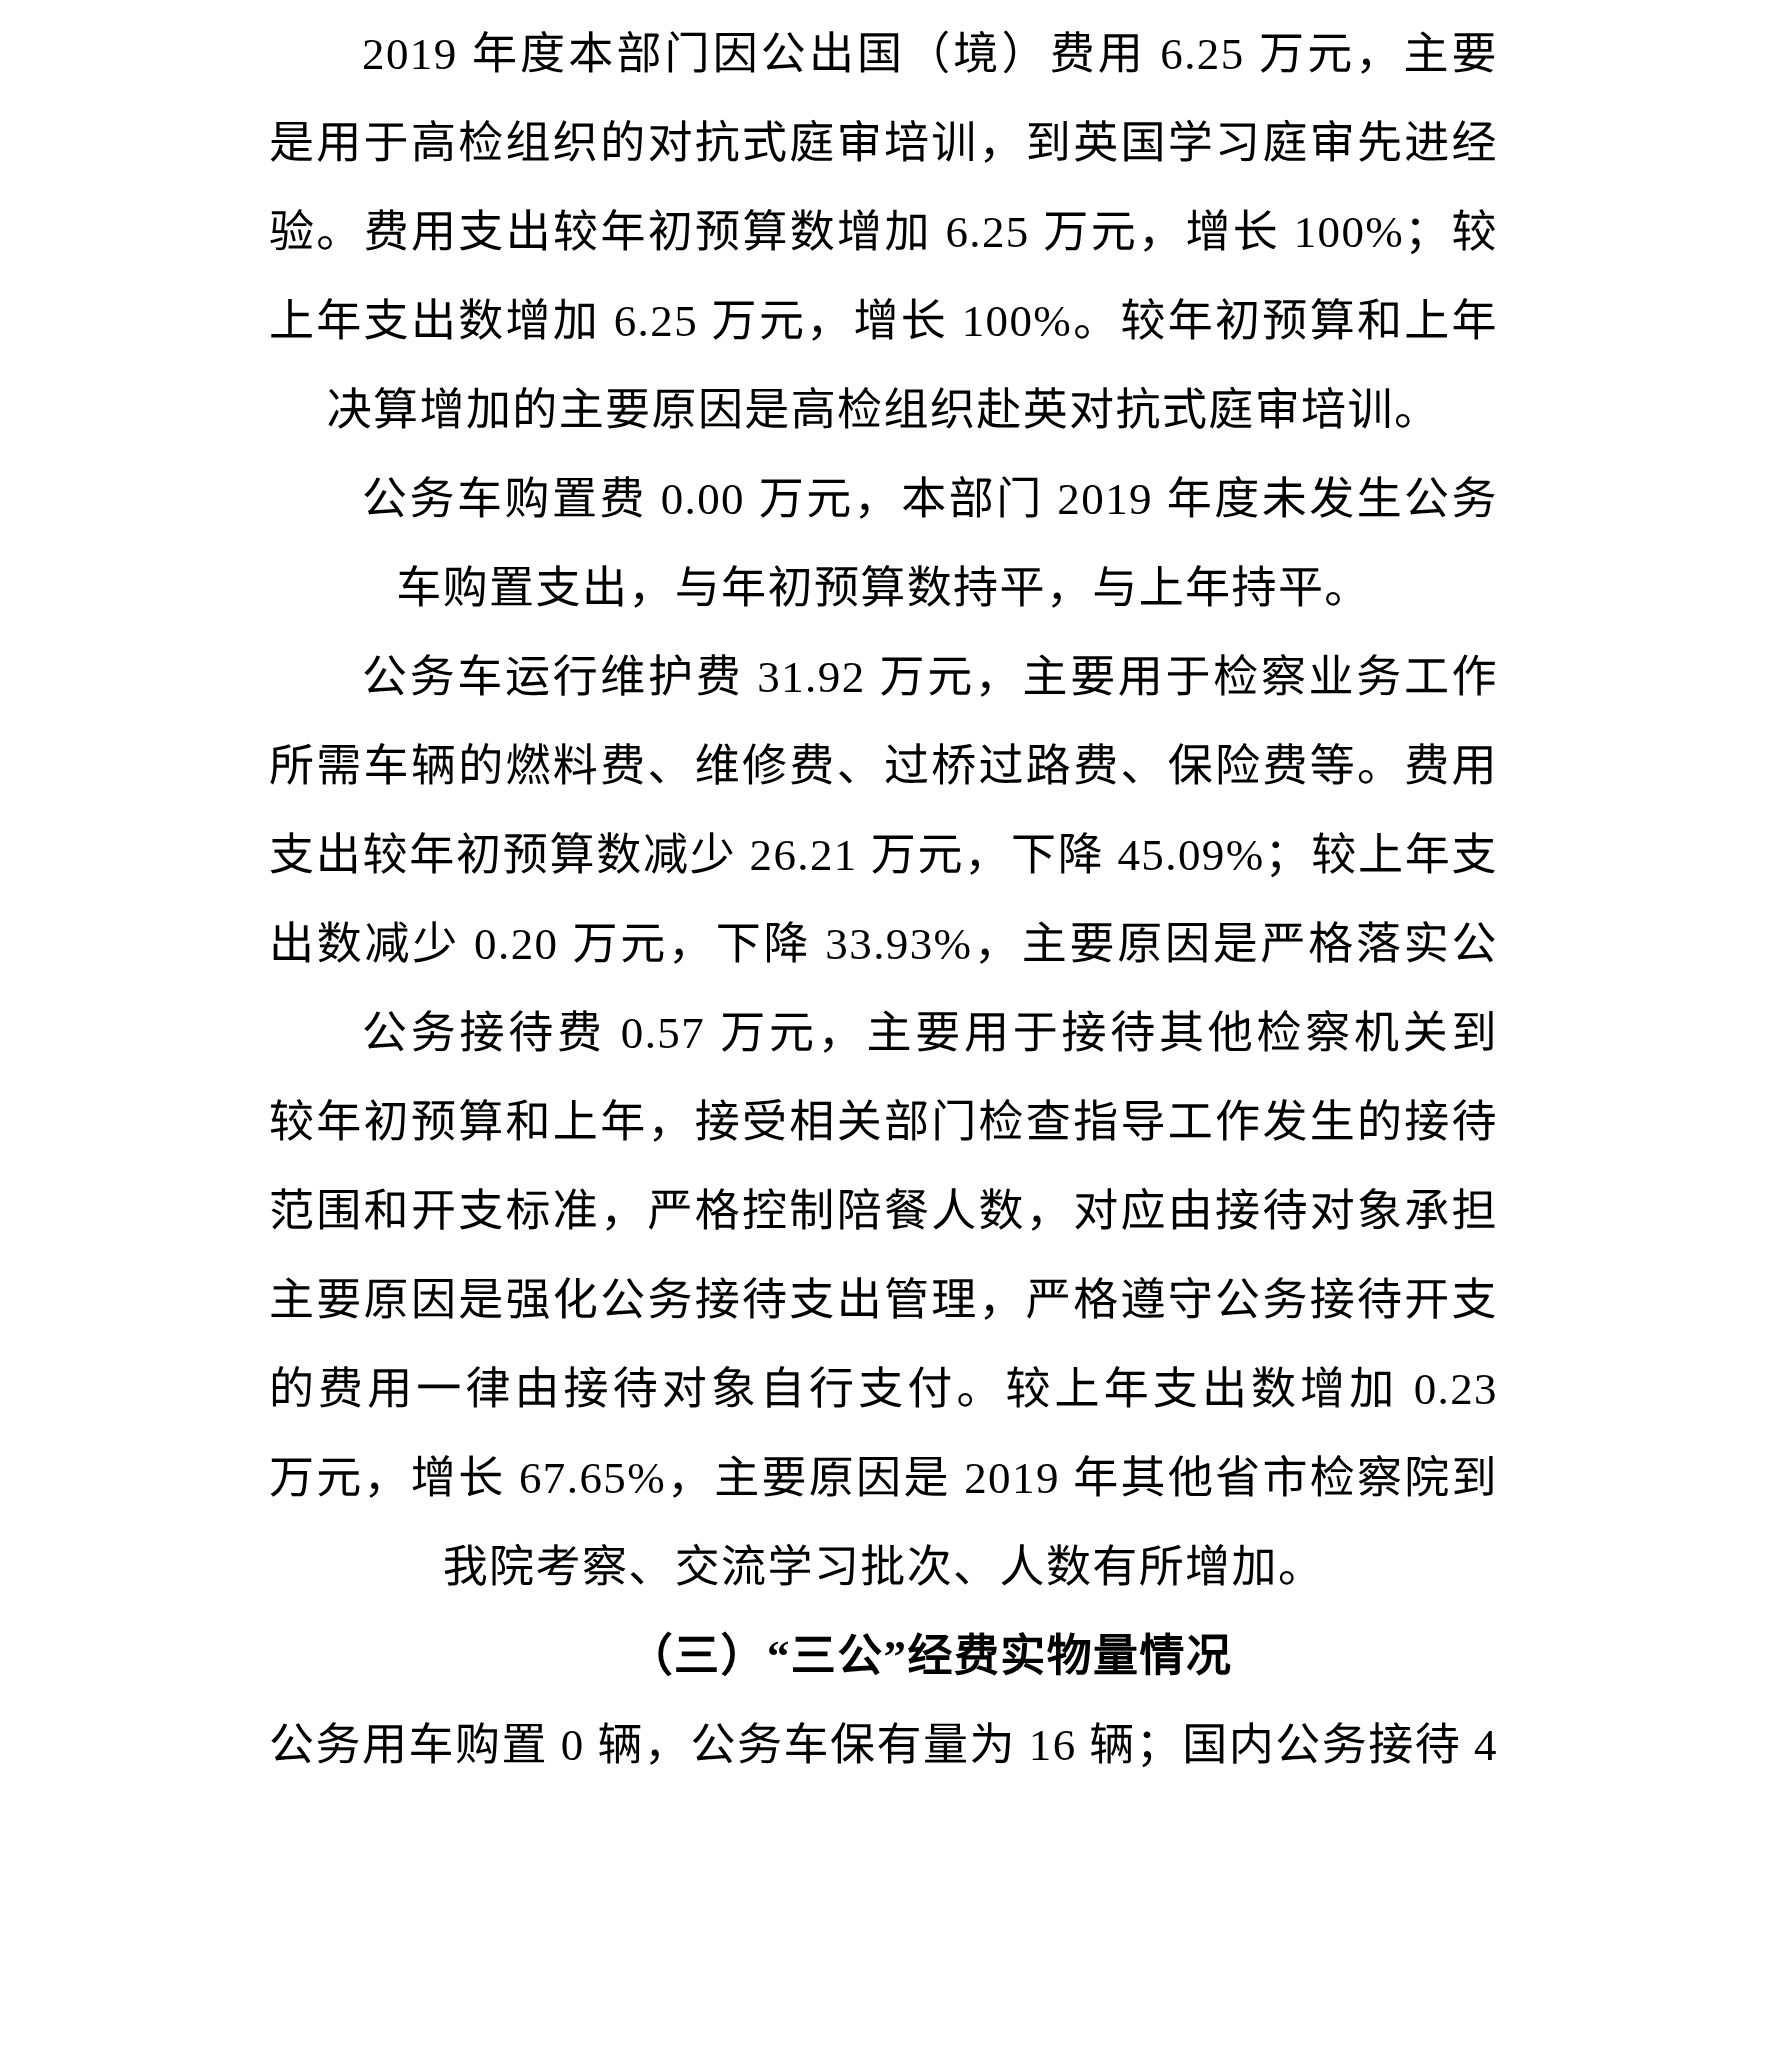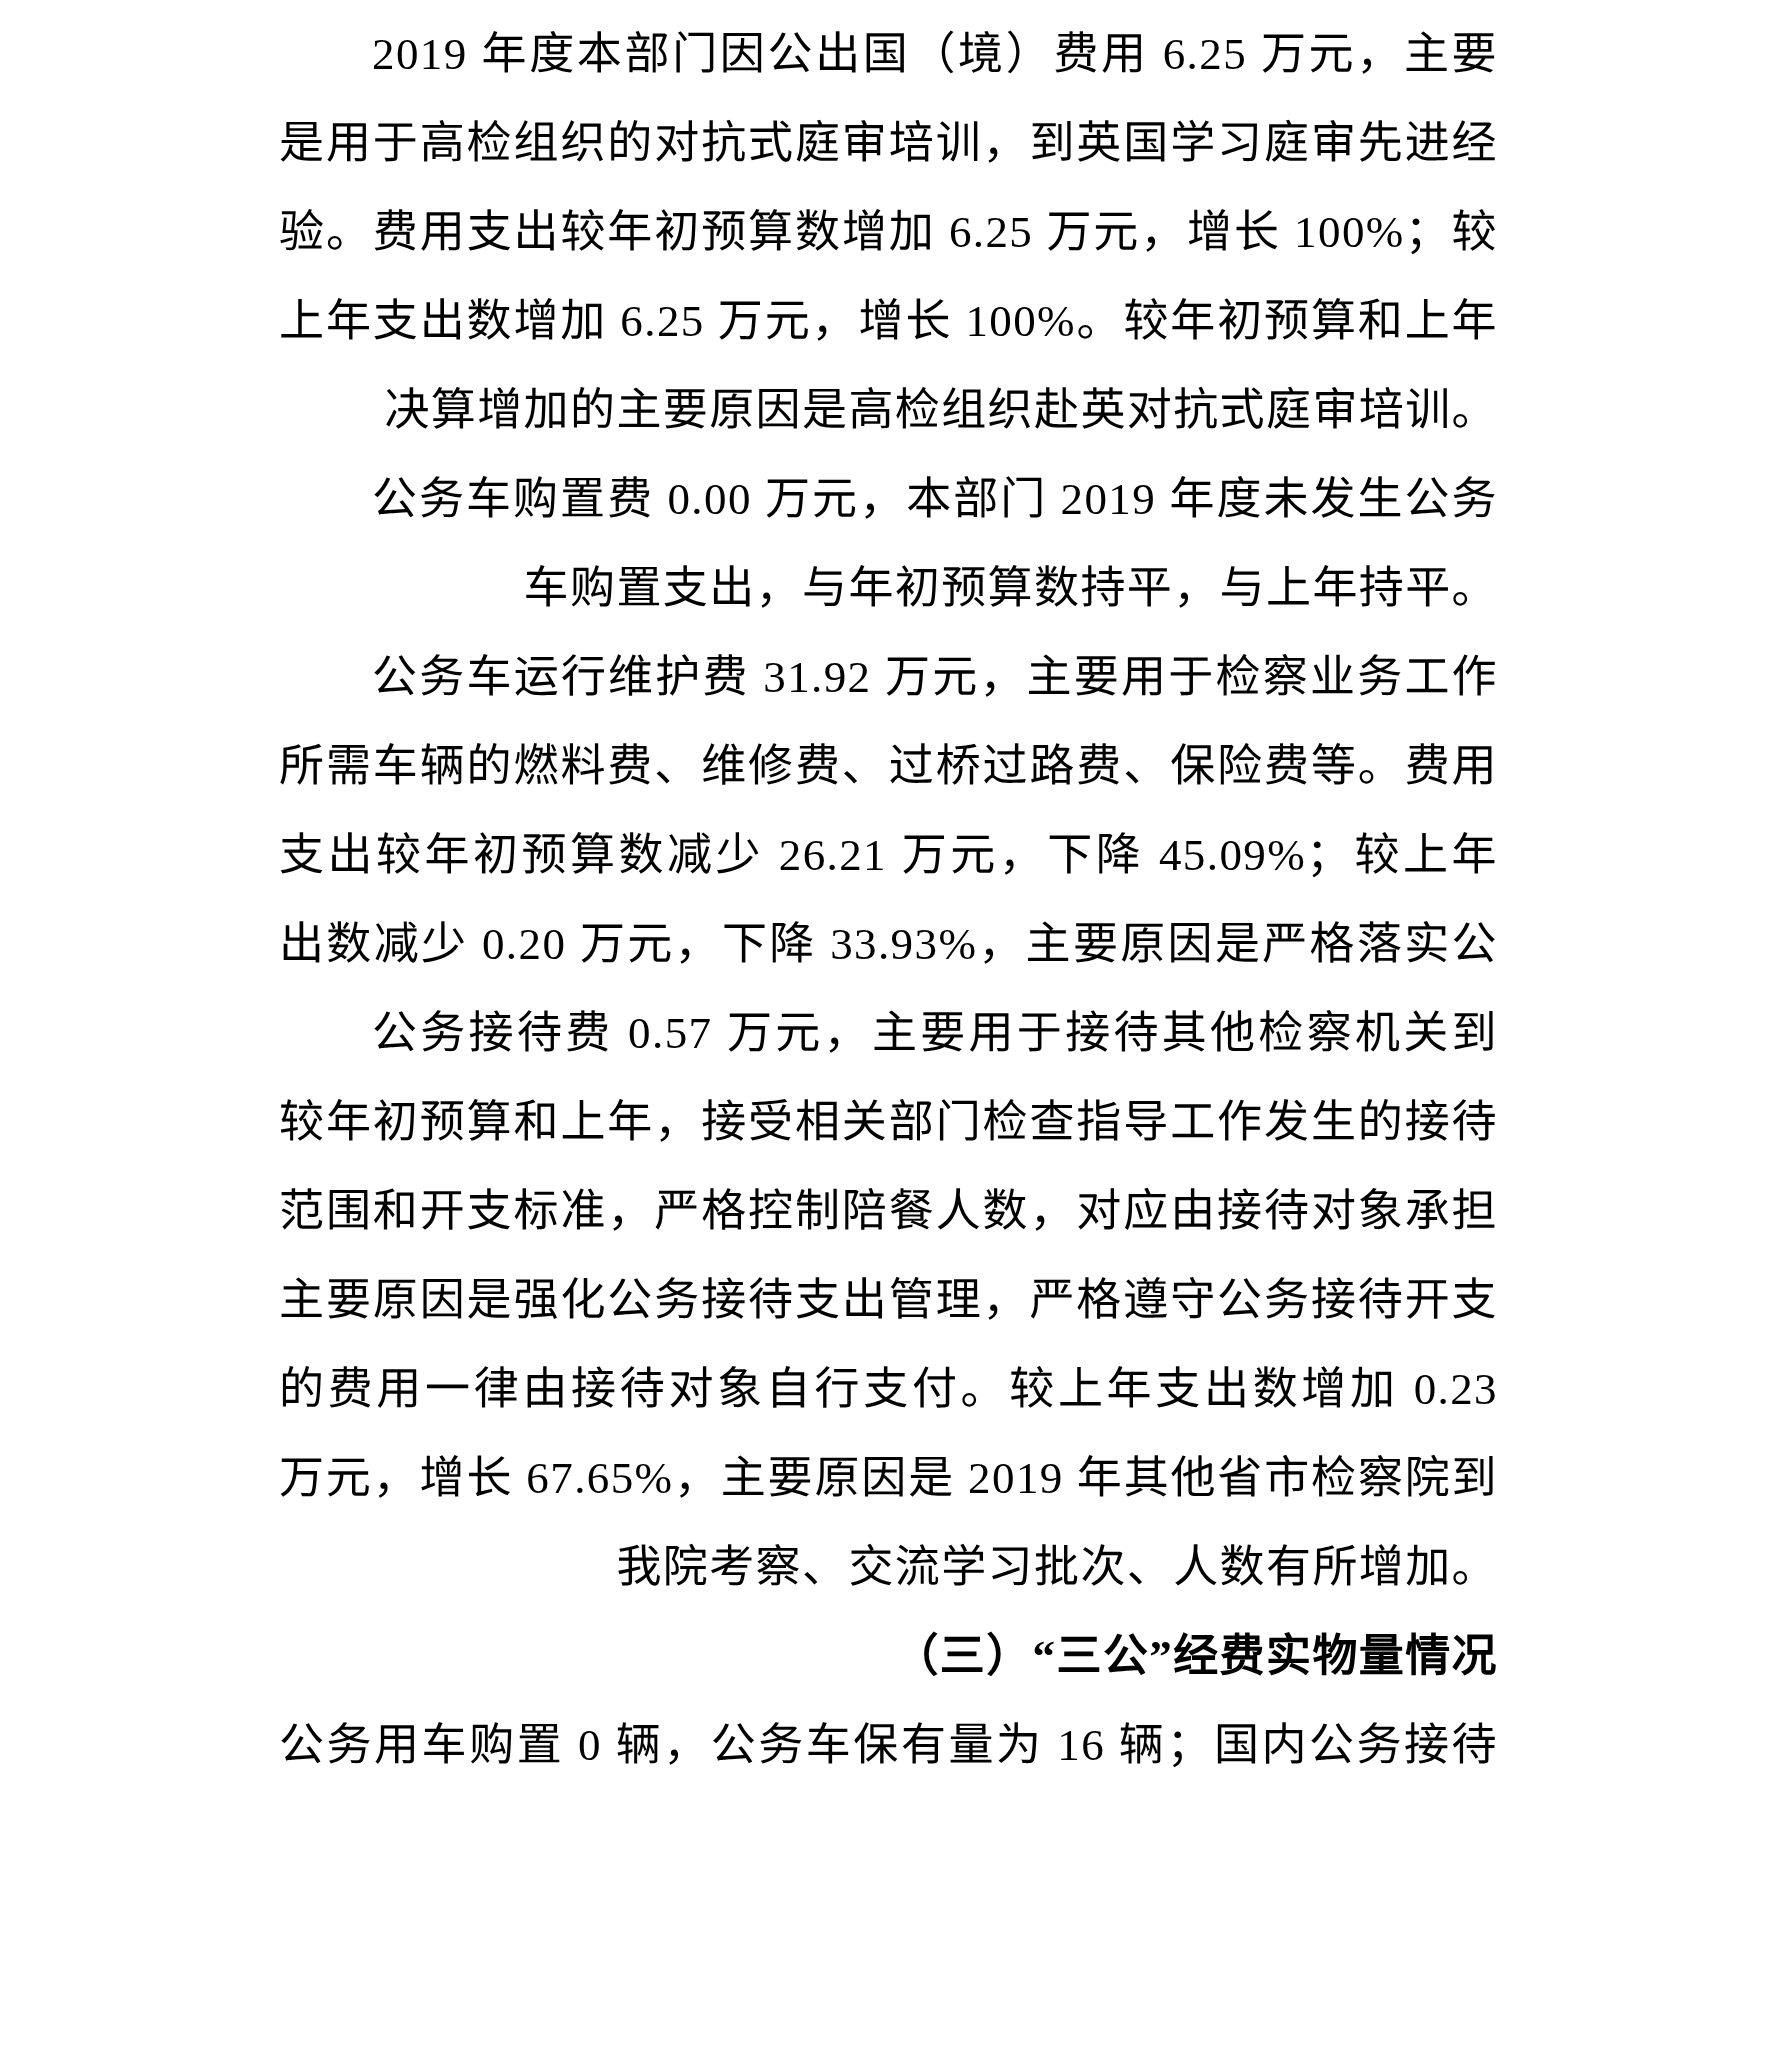--- a/index.html
+++ b/index.html
@@ -20,30 +20,29 @@
     background: #ffffff;
   }
   .line {
     height: 89px;
     line-height: 89px;
     font-size: 45px;
     color: #000000;
     font-family: "Liberation Serif", "DejaVu Serif", serif;
     letter-spacing: 1.4px;
     overflow: hidden;
-    margin-left: 10px;
   }
   
   .line.full {
     text-align: justify;
     text-align-last: justify;
   }
   
   .line.end {
-    text-align: right;
+    text-align: center;
   }
   
   .line.indent {
     padding-left: 93px;
   }
   .line.heading {
     font-weight: 700;
   }
 </style>
 </head>

